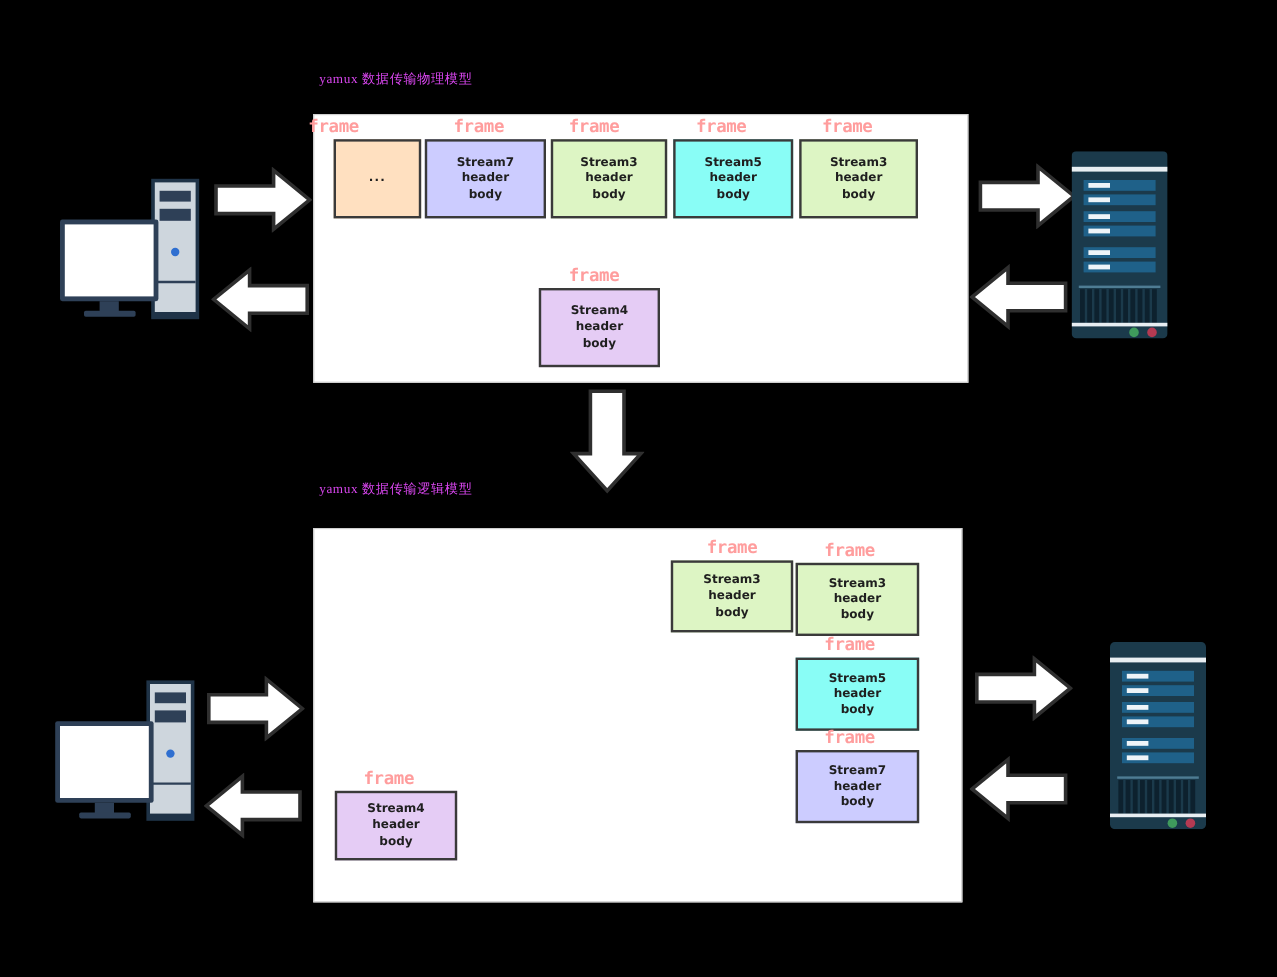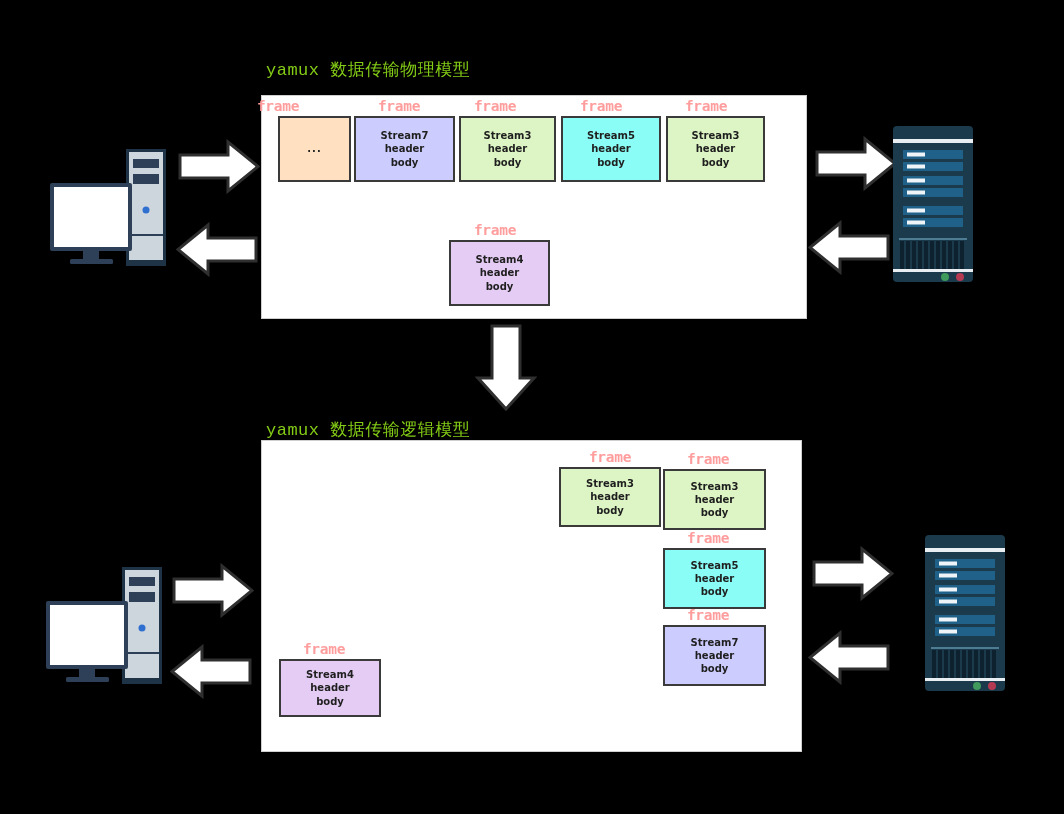--- a/index.html
+++ b/index.html
@@ -2,22 +2,22 @@
 <html><head>
 <meta charset="utf-8">
 <style>
   html,body{margin:0;padding:0;background:#000;}
   body{width:1064px;height:814px;position:relative;overflow:hidden;
        font-family:"DejaVu Sans","Liberation Sans",sans-serif;}
   .stage{position:absolute;inset:0;}
 
   
   .sec-title{
-    position:absolute;color:#84cc16;font-size:17px;letter-spacing:.5px;
-    white-space:nowrap;font-family:Liberation Mono, monospace;
+    position:absolute;color:#d946ef;font-size:11px;letter-spacing:.5px;
+    white-space:nowrap;font-family:Liberation Serif, serif;
   }
 
   
   .panel{position:absolute;background:#ffffff;border:1px solid #cfcfcf;}
 
   
   .frame{position:absolute;}
   .frame-label{
     position:absolute;left:50%;transform:translateX(-50%);
     color:#ff9d9d;font-size:14.5px;font-weight:bold;white-space:nowrap;
@@ -184,21 +184,21 @@
       <circle cx="67" cy="151" r="4" fill="#b43a52"></circle>
     </svg>
   </div>
 
   <div class="arrow" style="left:475px;top:324px;">
     <svg width="62" height="88" viewBox="0 0 62 88">
       <polygon points="17,2 45,2 45,54 59,54 31,85 3,54 17,54" fill="#ffffff" stroke="#2f2f2f" stroke-width="3" stroke-linejoin="miter"></polygon>
     </svg>
   </div>
 
-  <div class="sec-title" style="left:266px;top:418px;">yamux 数据传输逻辑模型</div>
+  <div class="sec-title" style="left:266px;top:400px;">yamux 数据传输逻辑模型</div>
 
   <div class="panel" style="left:261px;top:440px;width:539px;height:310px;"></div>
 
   <div class="frame" style="left:559px;top:449px;">
     <div class="frame-label" style="top:0;left:51px;">frame</div>
     <div class="frame-box" style="left:0;top:18px;width:102px;height:60px;background:#ddf5c4;">
       <span>Stream3</span>
       <span>header</span>
       <span>body</span>
     </div>

